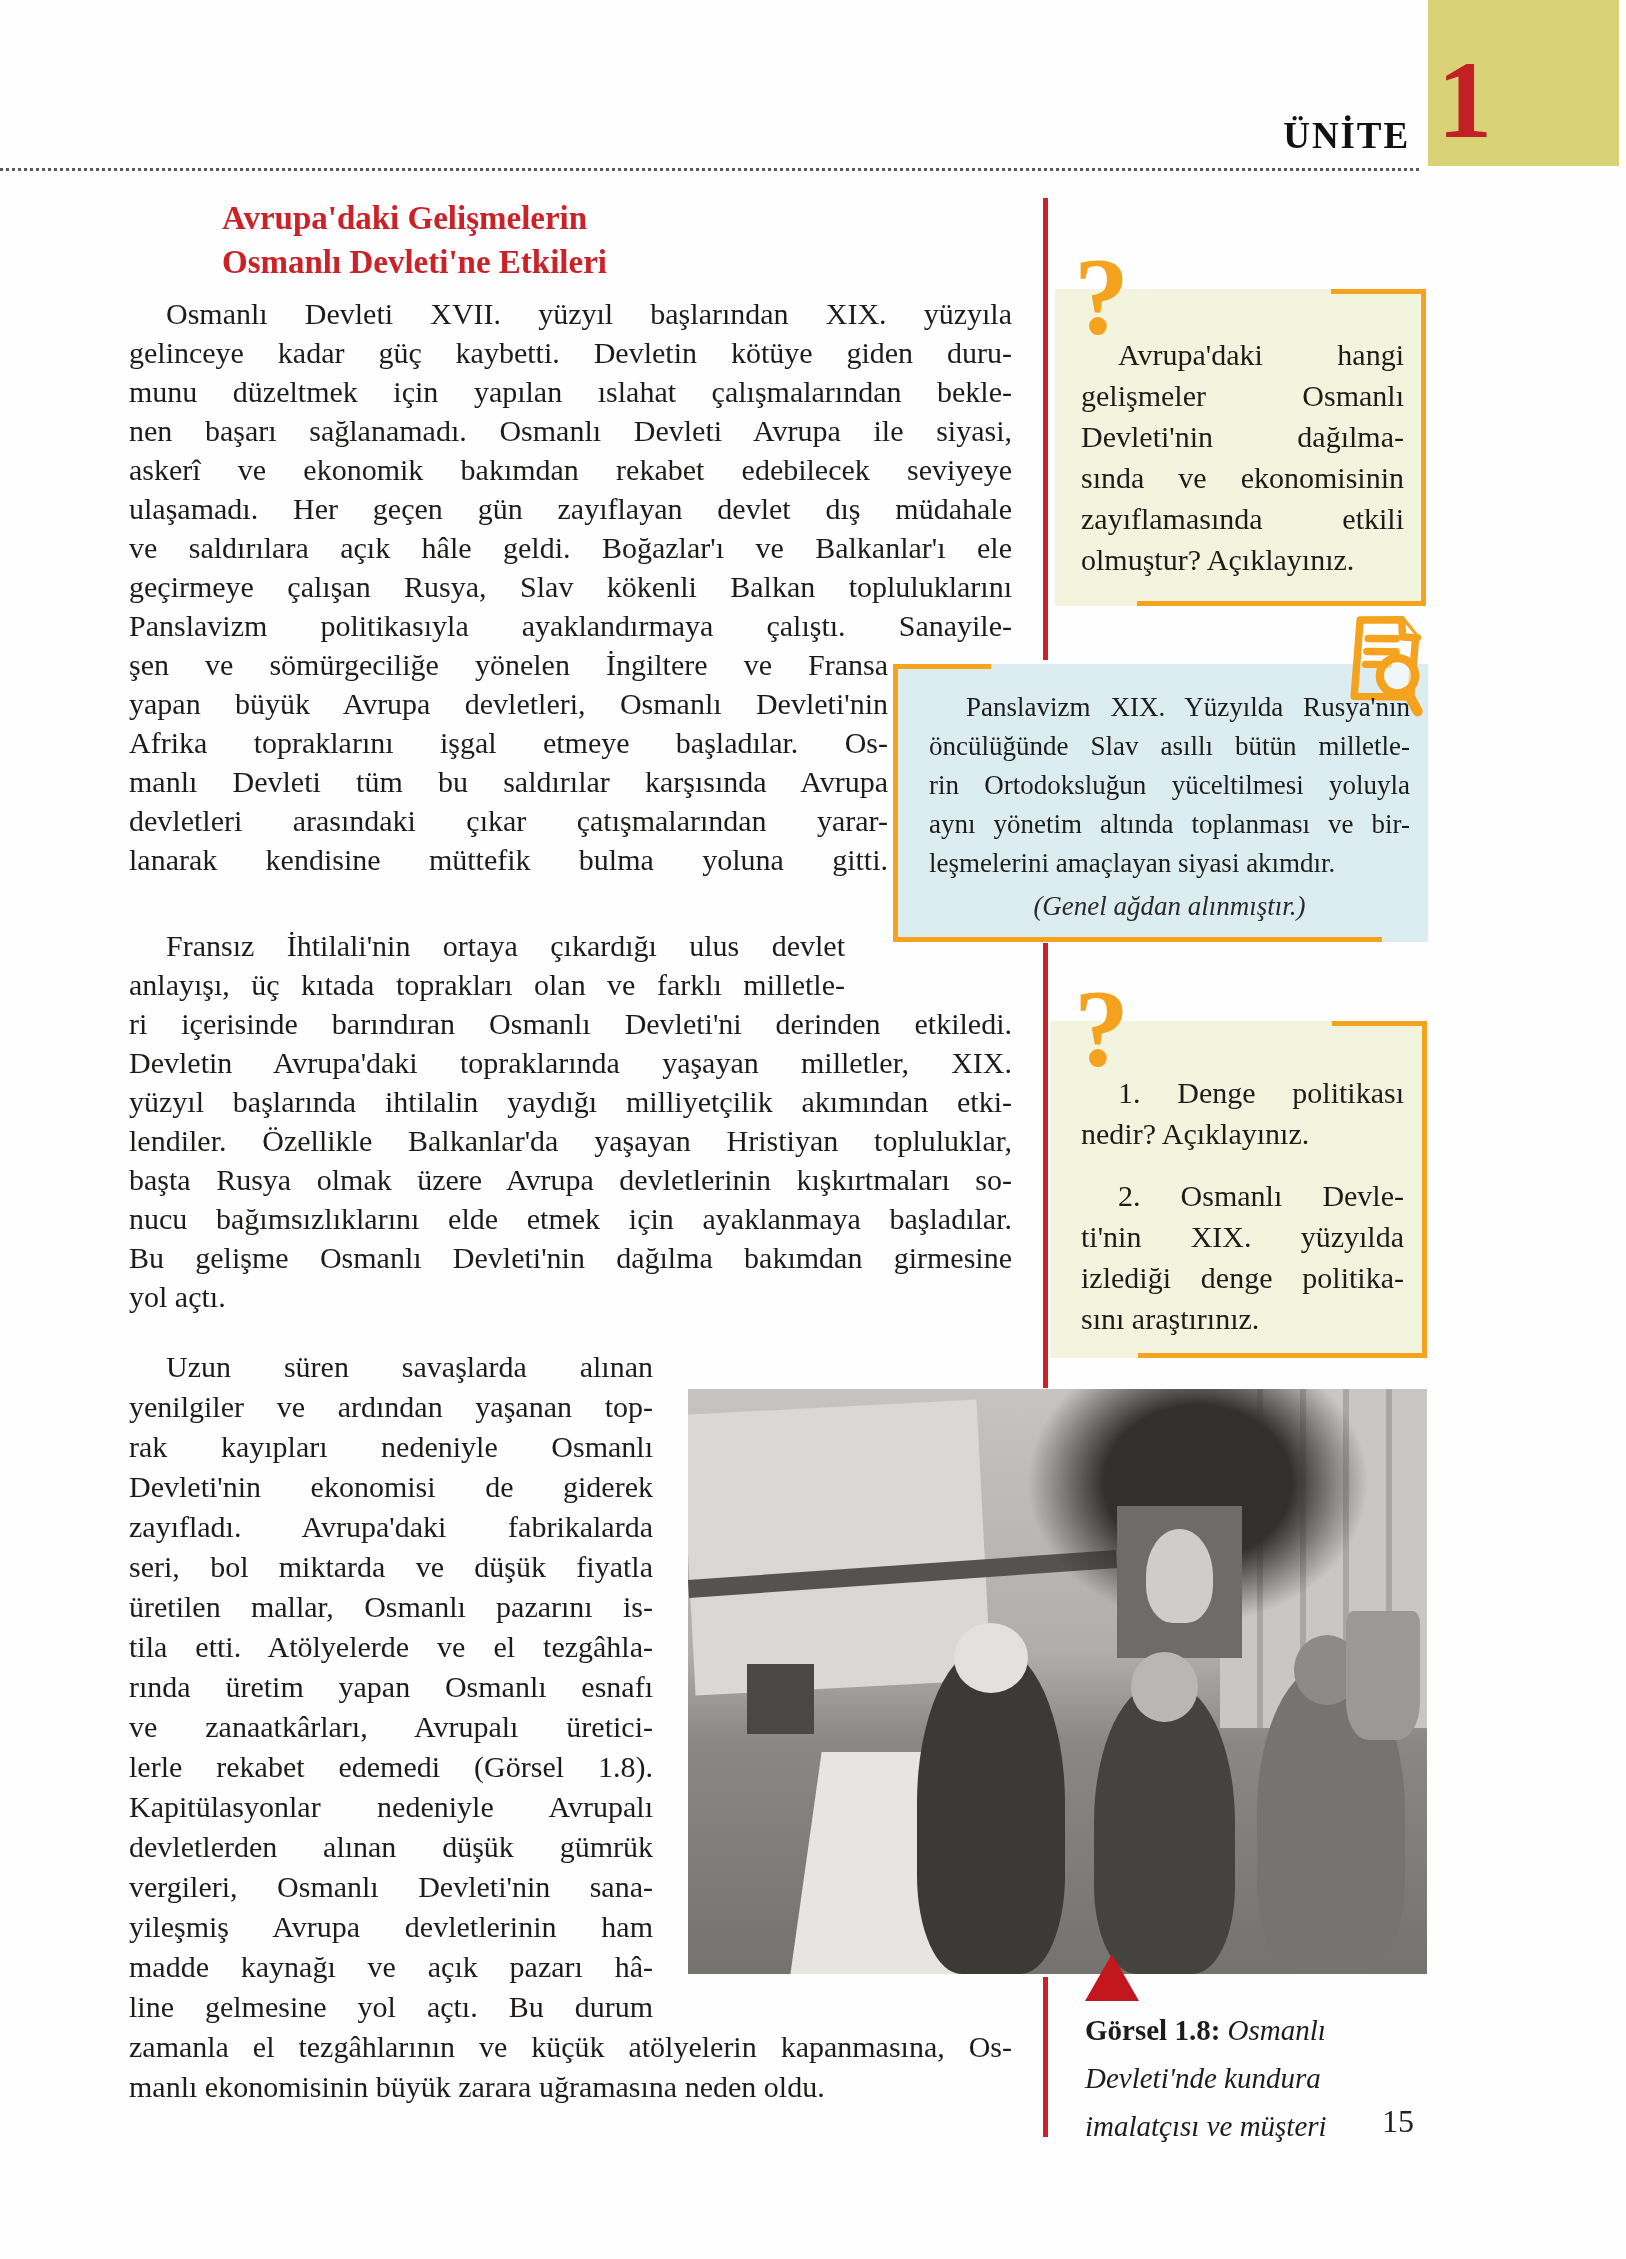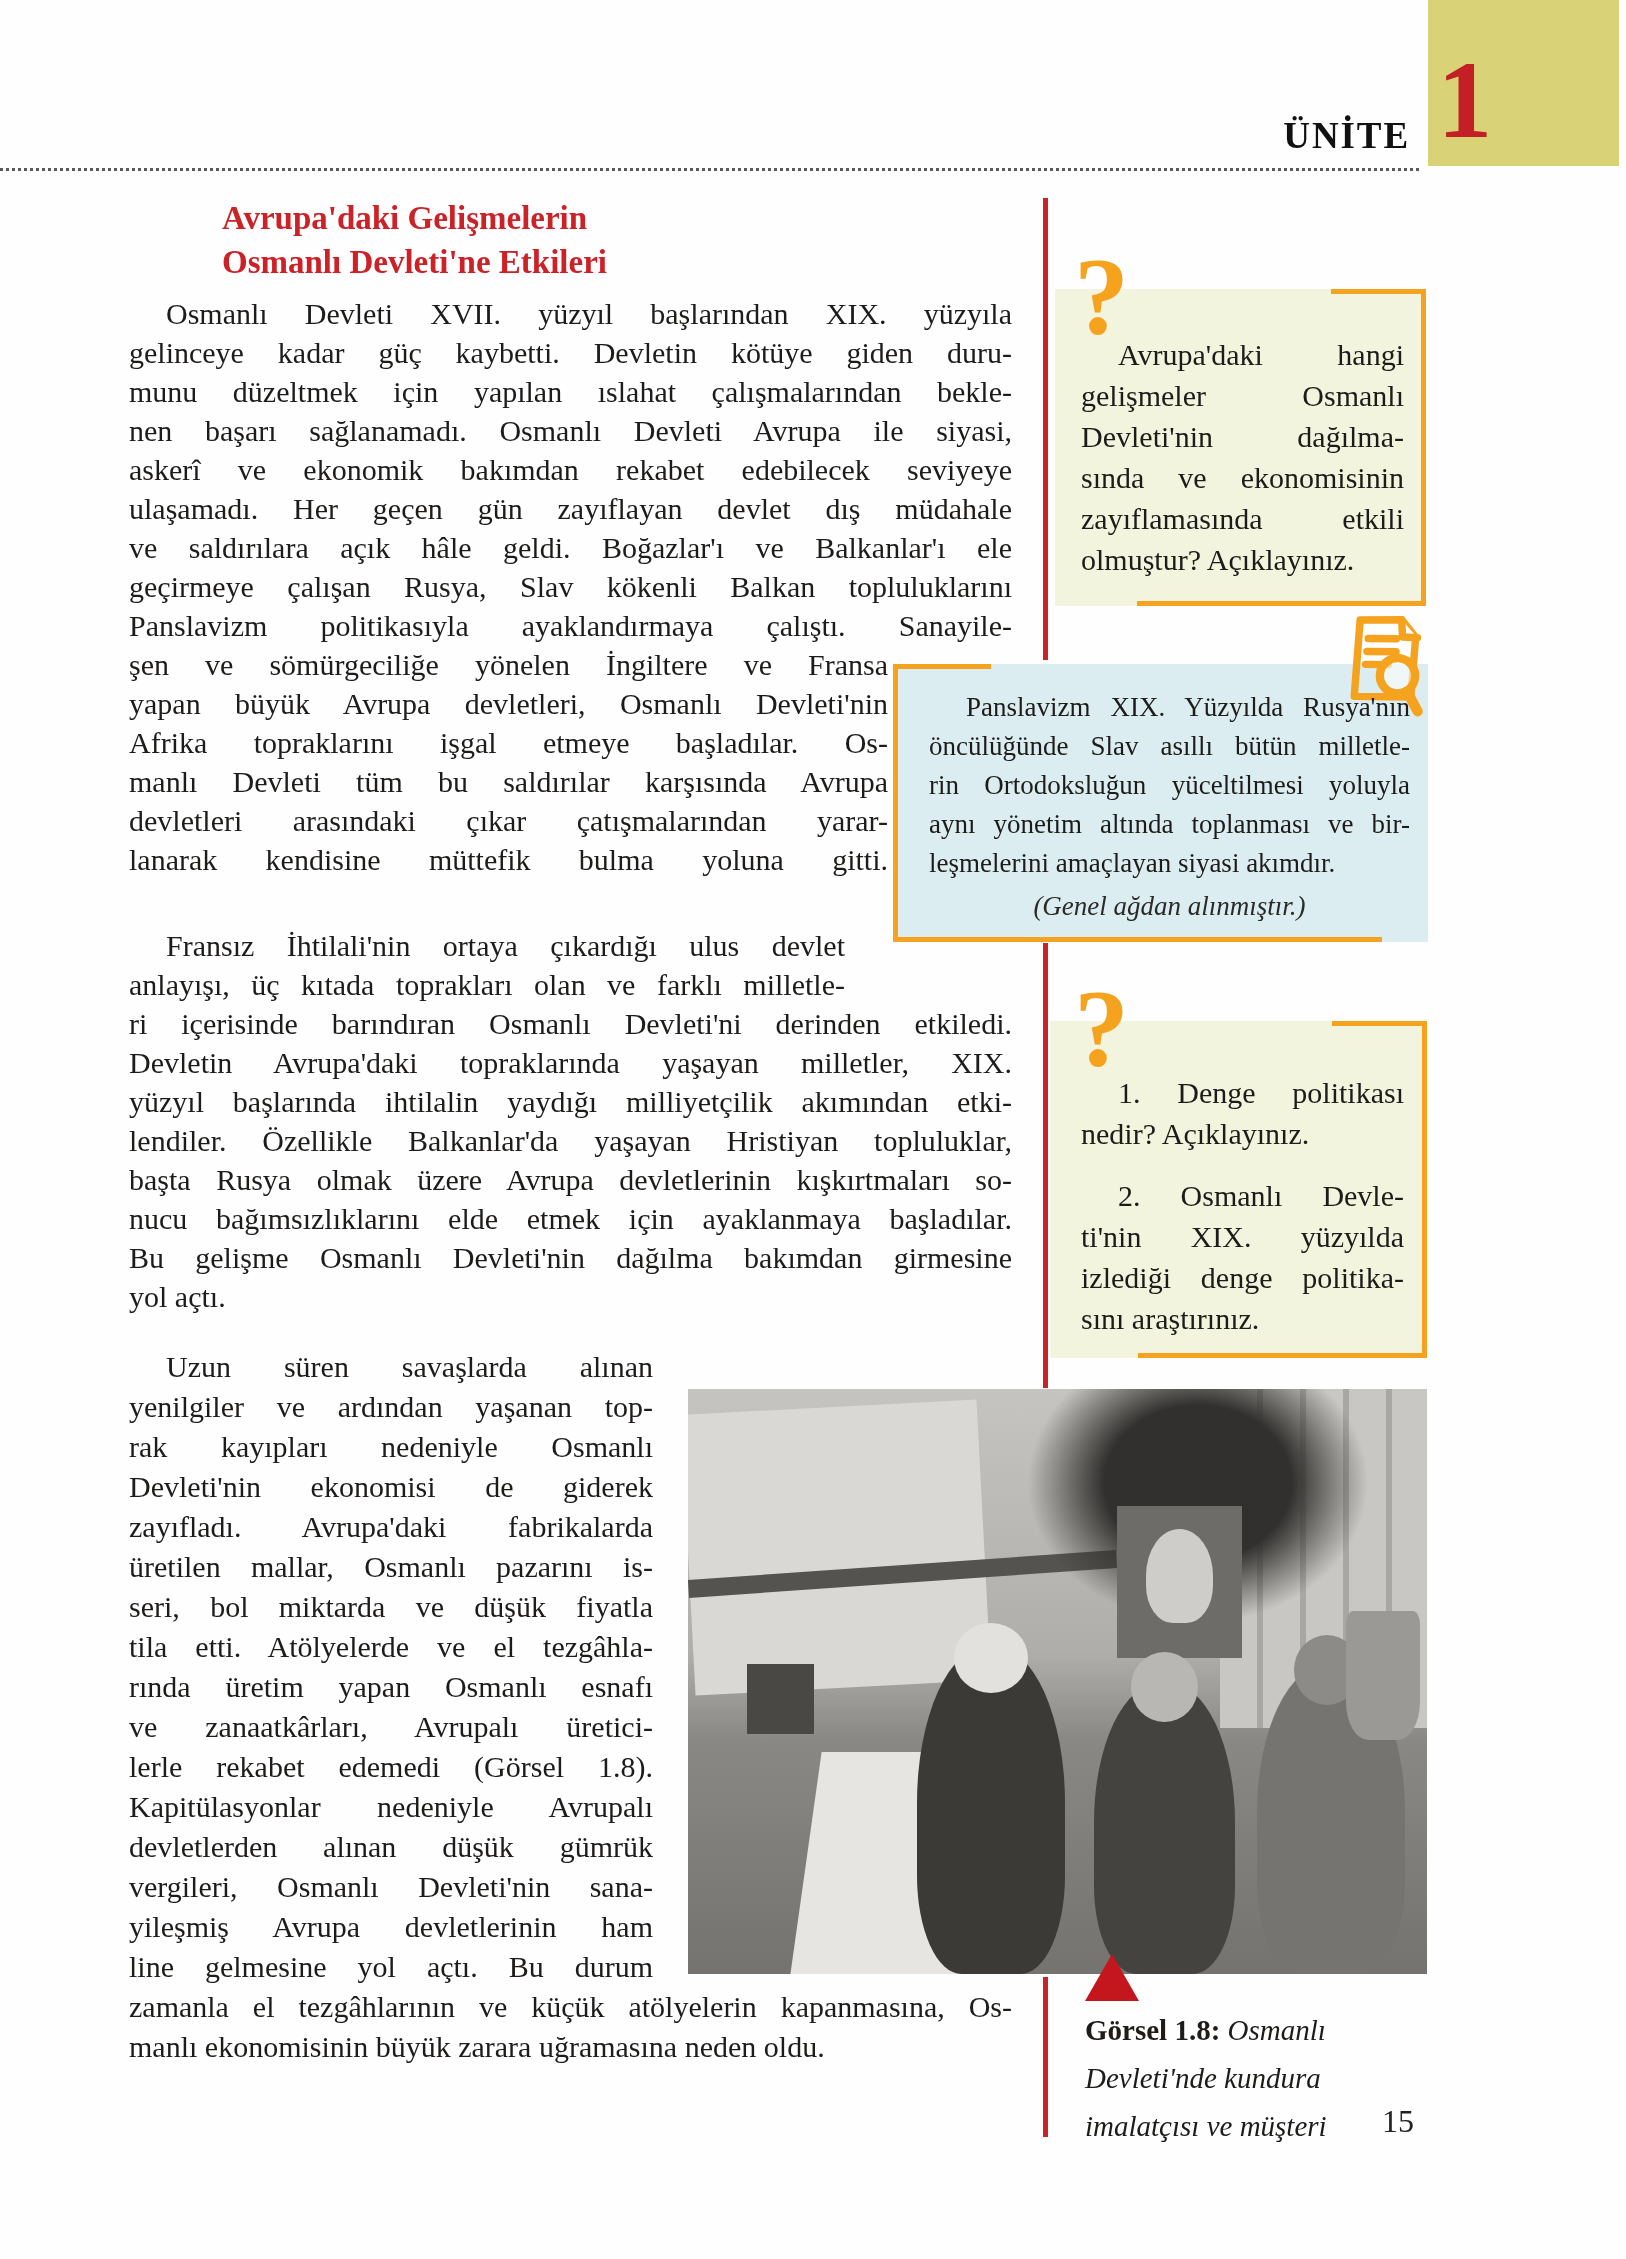--- a/index.html
+++ b/index.html
@@ -142,30 +142,31 @@
       <div class="ln f">Bu gelişme Osmanlı Devleti'nin dağılma bakımdan girmesine</div>
       <div class="ln f e">yol açtı.</div>
     </div>
 
   <div class="para p3" style="top:1347px">
       <div class="ln s i">Uzun süren savaşlarda alınan</div>
       <div class="ln s">yenilgiler ve ardından yaşanan top-</div>
       <div class="ln s">rak kayıpları nedeniyle Osmanlı</div>
       <div class="ln s">Devleti'nin ekonomisi de giderek</div>
       <div class="ln s">zayıfladı. Avrupa'daki fabrikalarda</div>
+      <div class="ln s">seri, bol miktarda ve düşük fiyatla</div>
       <div class="ln s">üretilen mallar, Osmanlı pazarını is-</div>
-      <div class="ln s">seri, bol miktarda ve düşük fiyatla</div>
       <div class="ln s">tila etti. Atölyelerde ve el tezgâhla-</div>
       <div class="ln s">rında üretim yapan Osmanlı esnafı</div>
       <div class="ln s">ve zanaatkârları, Avrupalı üretici-</div>
       <div class="ln s">lerle rekabet edemedi (Görsel 1.8).</div>
       <div class="ln s">Kapitülasyonlar nedeniyle Avrupalı</div>
       <div class="ln s">devletlerden alınan düşük gümrük</div>
       <div class="ln s">vergileri, Osmanlı Devleti'nin sana-</div>
       <div class="ln s">yileşmiş Avrupa devletlerinin ham</div>
+      <div class="ln s">madde kaynağı ve açık pazarı hâ-</div>
       <div class="ln s">line gelmesine yol açtı. Bu durum</div>
       <div class="ln f">zamanla el tezgâhlarının ve küçük atölyelerin kapanmasına, Os-</div>
       <div class="ln f e">manlı ekonomisinin büyük zarara uğramasına neden oldu.</div>
     </div>
 
   <div id="red-rule-1" class="red-rule"></div>
   <div id="red-rule-2" class="red-rule"></div>
   <div id="red-rule-3" class="red-rule"></div>
 
   <div id="qbox1" class="qbox">

